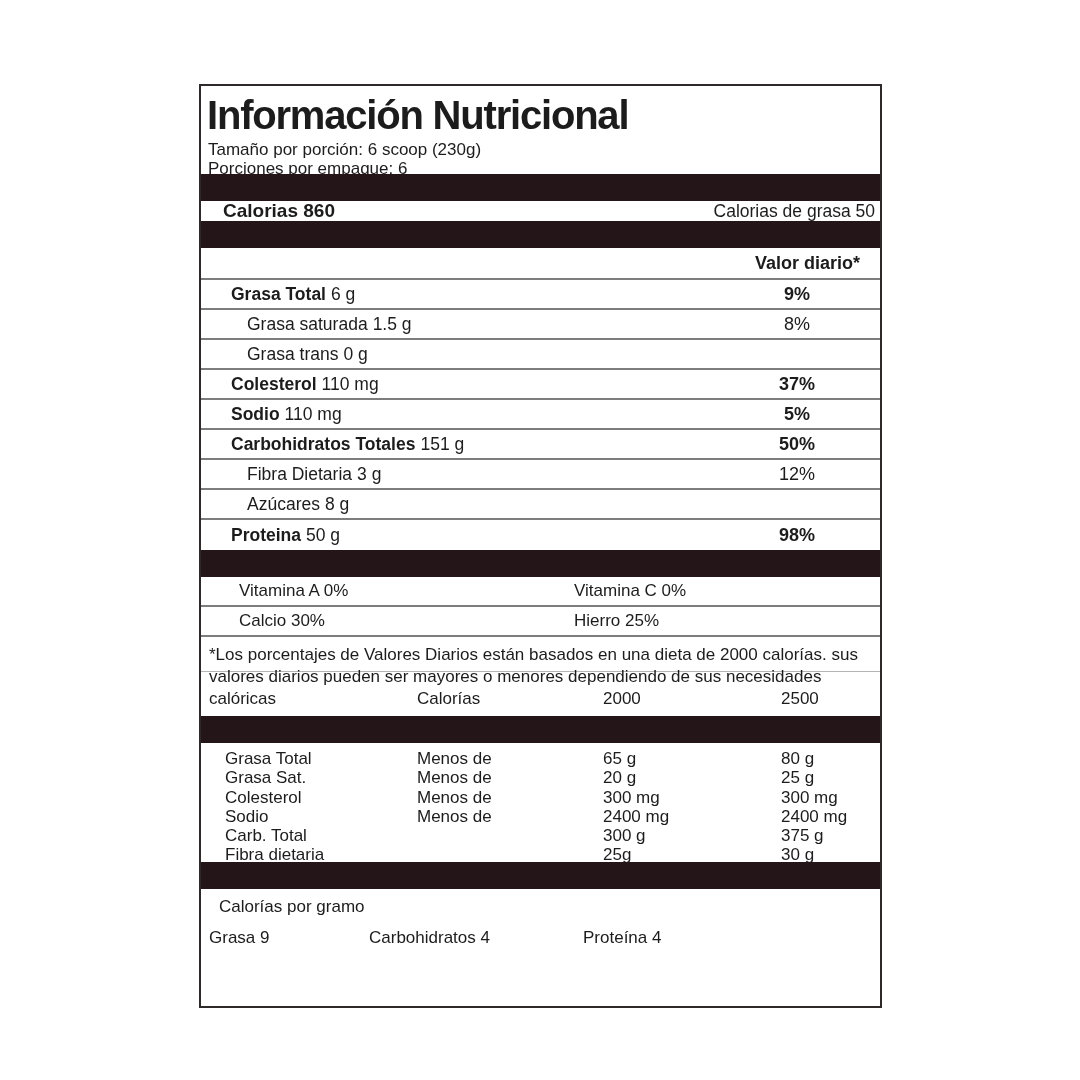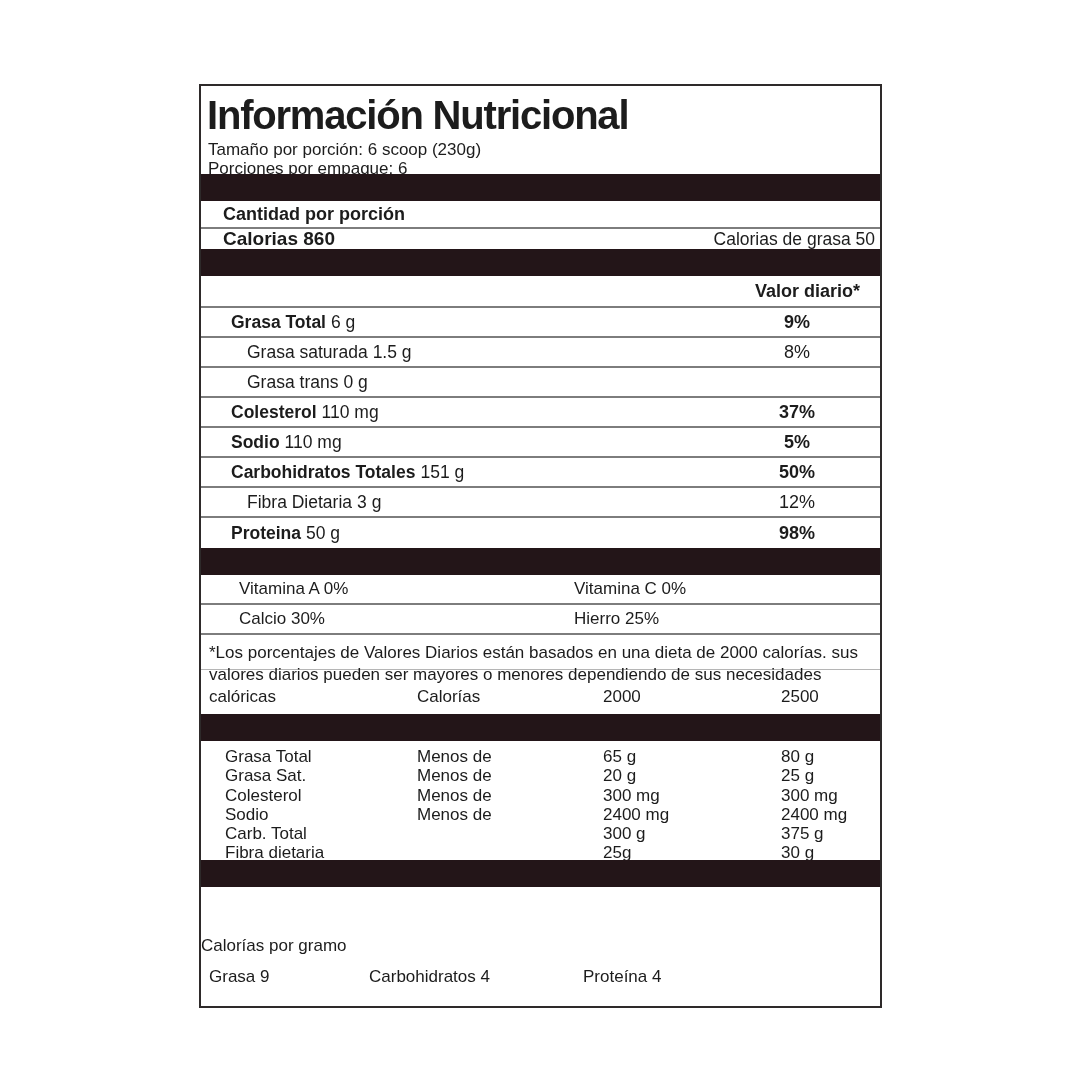--- a/index.html
+++ b/index.html
@@ -52,38 +52,37 @@
   .vit { height:30px; font-size:17px; display:grid; grid-template-columns:335px 1fr; align-items:center; padding-left:38px; }
 
   .foot { height:35px; font-size:17px; line-height:22px; padding:7px 10px 0 8px; flex:0 0 auto; }
 
   .ref-grid { display:grid; grid-template-columns:192px 186px 178px 1fr; padding-left:24px; }
   .ref-head { height:44px; align-items:end; font-size:17px; padding-bottom:7px; flex:0 0 auto; }
   .ref-body { height:119px; font-size:17px; line-height:19.3px; padding-top:6px; flex:0 0 auto; }
   .ref-body .ref-grid { padding-left:24px; }
 
   .cpg { flex:1 1 auto; padding-top:8px; }
-  .cpg .cpg-title { font-size:17px; padding-left:0;margin-top:41px; }
+  .cpg .cpg-title { font-size:17px; padding-left:18px; }
   .cpg .cpg-items { display:grid; grid-template-columns:160px 214px 1fr; font-size:17px; padding-left:8px; margin-top:11px; }
 </style>
 </head>
 <body>
 
 <div class="canvas">
   <div class="nfl">
 
     <div class="hd">
       <div class="title">Información Nutricional</div>
       <div class="sub first">Tamaño por porción: 6 scoop (230g)</div>
       <div class="sub">Porciones por empaque: 6</div>
     </div>
 
     <div class="bar h27"></div>
 
-    <div class="row amount-row sep">Cantidad por porción</div>
 
     <div class="row cal-row">
       <span class="left">Calorias 860</span>
       <span>Calorias de grasa 50</span>
     </div>
 
     <div class="bar h27"></div>
 
     <div class="row dvh-row sep">Valor diario*</div>
 
@@ -114,20 +113,25 @@
     </div>
     <div class="row nut sep">
       <span class="nm b">Carbohidratos Totales</span>
       <span class="amt">151 g</span>
       <span class="dv b">50%</span>
     </div>
     <div class="row nut sub sep">
       <span class="nm">Fibra Dietaria</span>
       <span class="amt">3 g</span>
       <span class="dv">12%</span>
+    </div>
+    <div class="row nut sub sep">
+      <span class="nm">Azúcares</span>
+      <span class="amt">8 g</span>
+      <span class="dv"></span>
     </div>
     <div class="row nut">
       <span class="nm b">Proteina</span>
       <span class="amt">50 g</span>
       <span class="dv b">98%</span>
     </div>
 
     <div class="bar h27"></div>
 
     <div class="vit sep">

